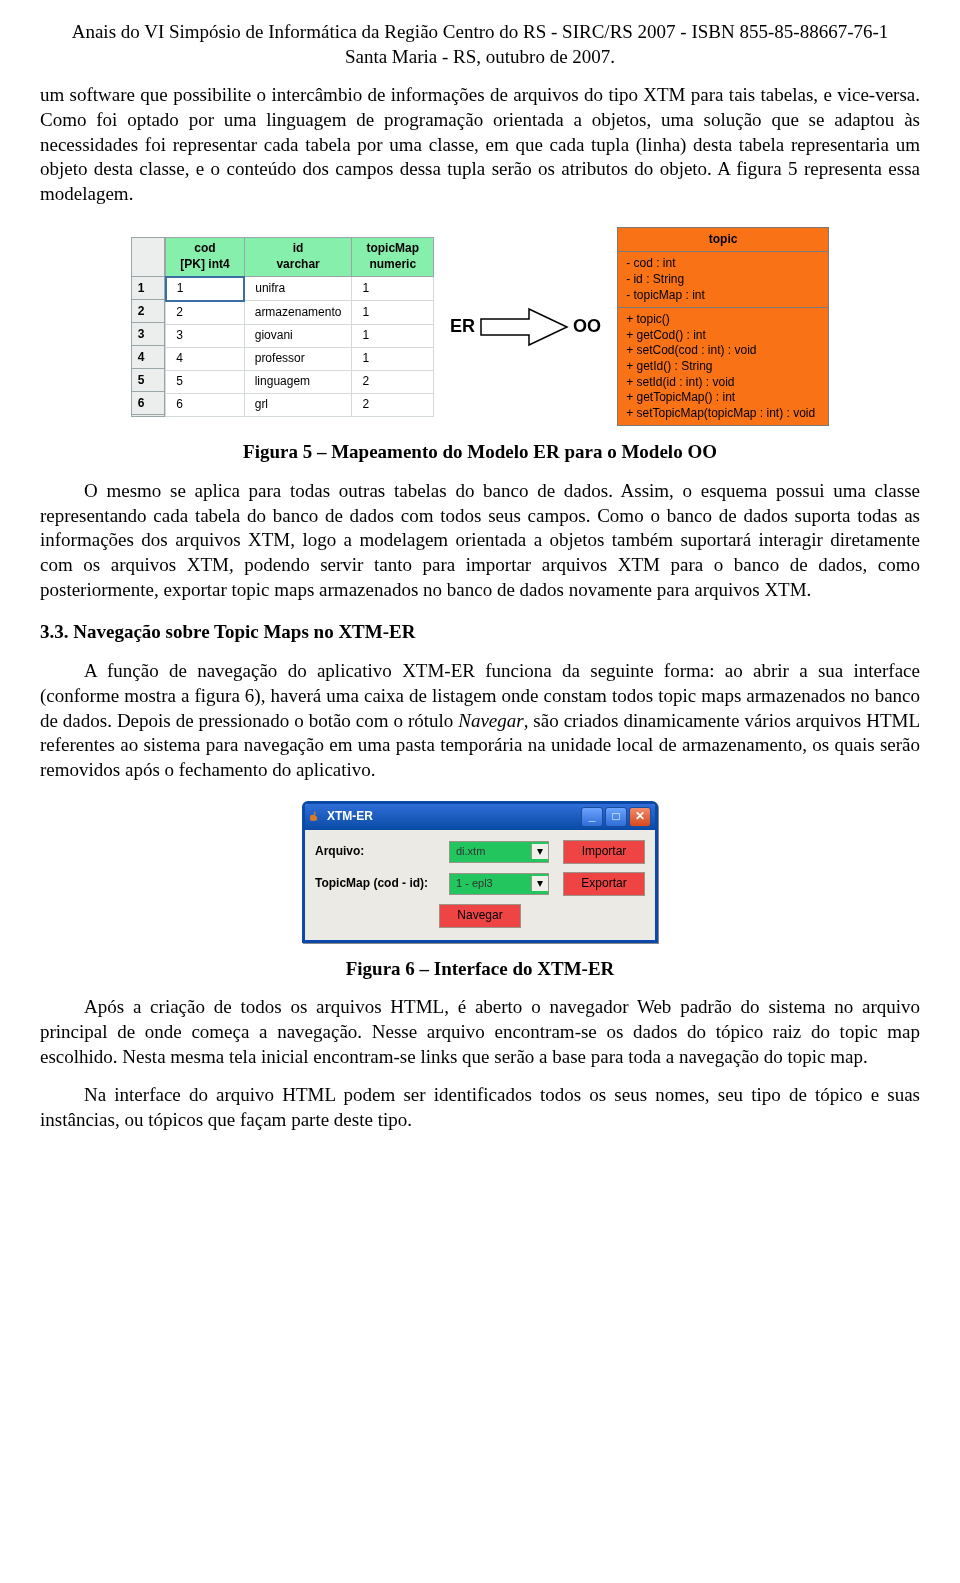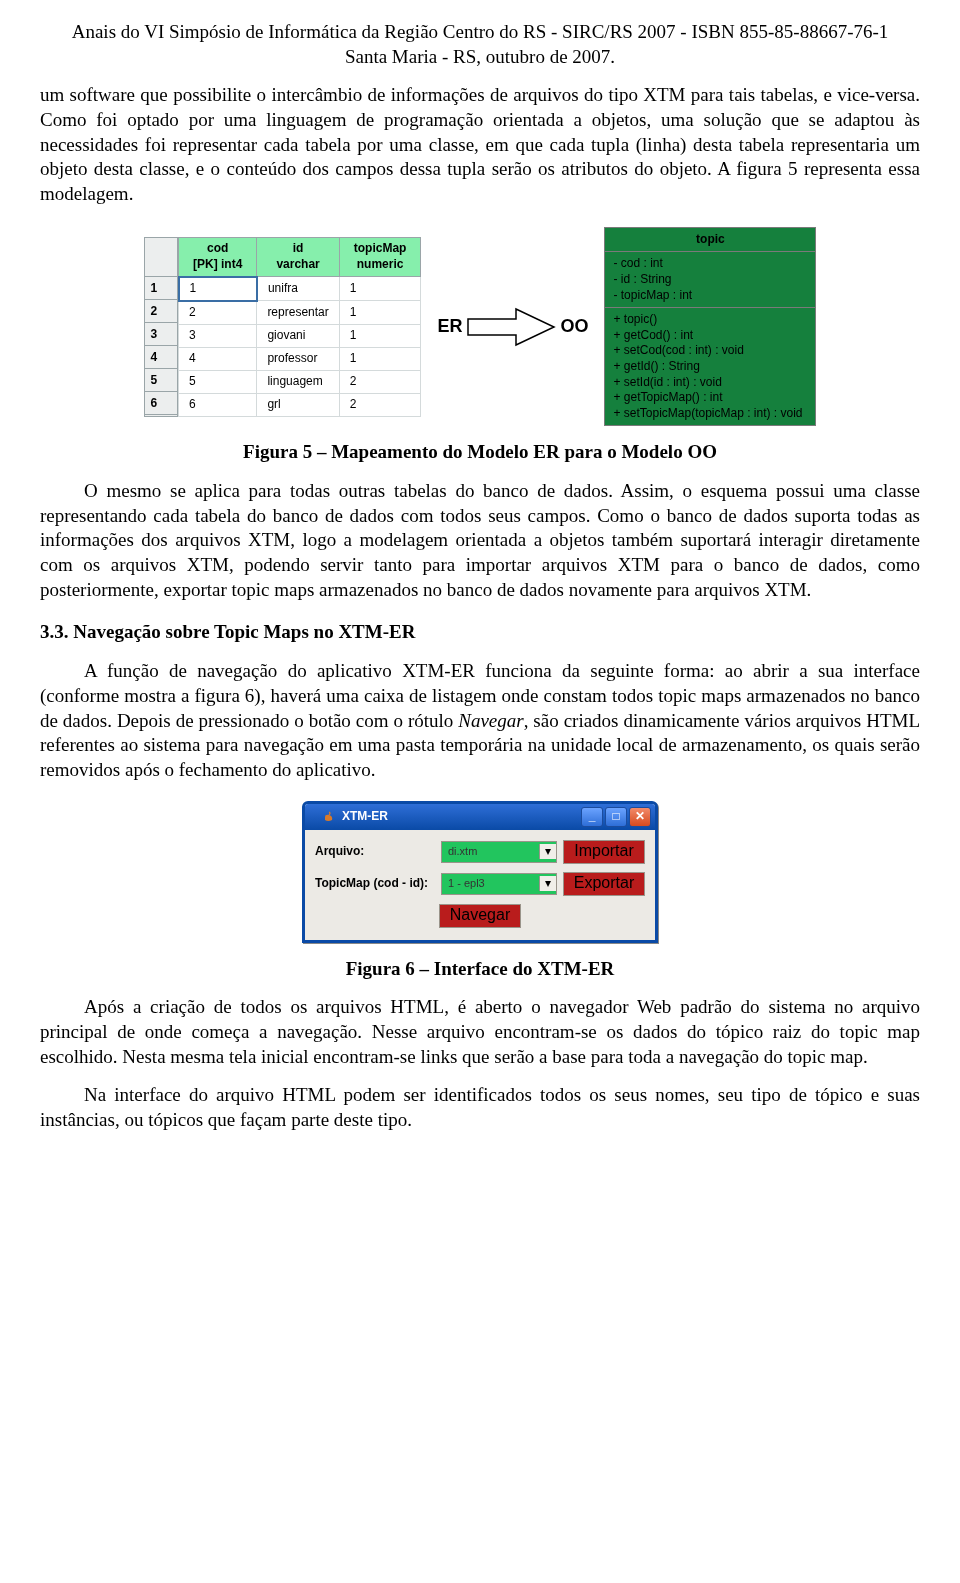--- a/index.html
+++ b/index.html
@@ -96,21 +96,21 @@
     gap: 4px;
   }
   .arrow-box .lbl {
     font-family: Arial, sans-serif;
     font-size: 18px;
     font-weight: bold;
   }
   .arrow-svg { width: 90px; height: 44px; }
   .uml-box {
     border: 1px solid #7a7a7a;
-    background: #15803d;
+    background: #f97316;
     font-family: Tahoma, Arial, sans-serif;
     font-size: 12px;
     width: 210px;
   }
   .uml-title {
     text-align: center;
     font-weight: bold;
     border-bottom: 1px solid #7a7a7a;
     padding: 4px 6px;
   }
@@ -132,21 +132,21 @@
     background: #eceae5;
     box-shadow: 1px 1px 0 #888;
   }
   .titlebar {
     display: flex;
     align-items: center;
     justify-content: space-between;
     height: 26px;
     background: linear-gradient(#2e6ed7, #0a4aa6);
     color: #fff;
-    padding: 0 4px 0 17px;
+    padding: 0 4px 0 2px;
     border-radius: 3px 3px 0 0;
   }
   .titlebar-left {
     display: flex;
     align-items: center;
     gap: 6px;
     font-weight: bold;
   }
   .titlebar-icons { display: flex; gap: 2px; }
   .win-btn {
@@ -160,21 +160,21 @@
   .win-btn.min { background: linear-gradient(#6ba3ff,#2e6ed7); color:#fff;}
   .win-btn.max { background: linear-gradient(#6ba3ff,#2e6ed7); color:#fff;}
   .win-btn.cls { background: linear-gradient(#f28a6a,#d64a1e); color:#fff;}
   .fig6-body {
     padding: 10px 10px 12px 10px;
     background: #eceae5;
   }
   .fig6-row {
     display: flex;
     align-items: center;
-    gap: 6px;
+    gap: 14px;
     margin-bottom: 8px;
   }
   .fig6-label {
     width: 120px;
     font-weight: bold;
   }
   .combo {
     flex: 1;
     display: flex;
     align-items: center;
@@ -191,26 +191,26 @@
   .combo .dd {
     width: 16px;
     text-align: center;
     border-left: 1px solid #9a948a;
     background: #f1efe9;
     cursor: pointer;
   }
   .java-btn {
     width: 80px;
     height: 22px;
-    background: #b91c1c;
+    background: #ef4444;
     border: 1px solid #9a948a;
     text-align: center;
     line-height: 20px;
     font-family: Tahoma, Arial, sans-serif;
-    font-size: 16px;
+    font-size: 12px;
     cursor: pointer;
   }
   .fig6-center {
     display: flex;
     justify-content: center;
     margin-top: 4px;
   }
   .coffee-icon {
     width: 14px; height: 14px;
     display: inline-block;
@@ -246,21 +246,21 @@
           </tr>
         </thead>
         <tbody>
           <tr>
             <td class="sel">1</td>
             <td>unifra</td>
             <td>1</td>
           </tr>
           <tr>
             <td>2</td>
-            <td>representar</td>
+            <td>armazenamento</td>
             <td>1</td>
           </tr>
           <tr>
             <td>3</td>
             <td>giovani</td>
             <td>1</td>
           </tr>
           <tr>
             <td>4</td>
             <td>professor</td>

